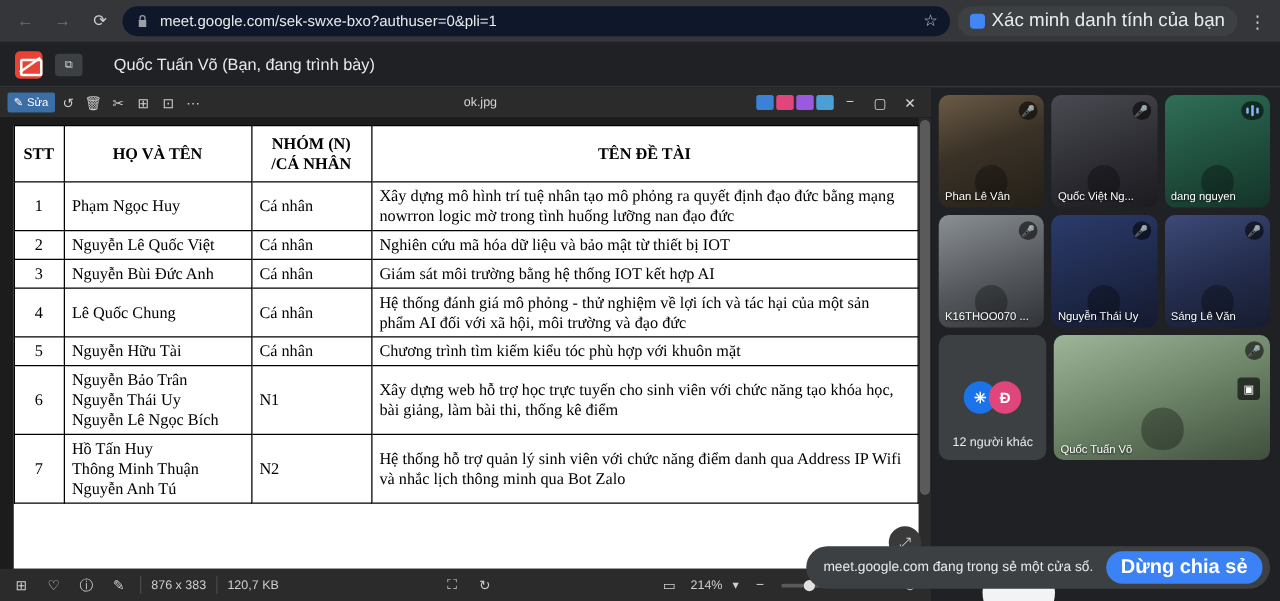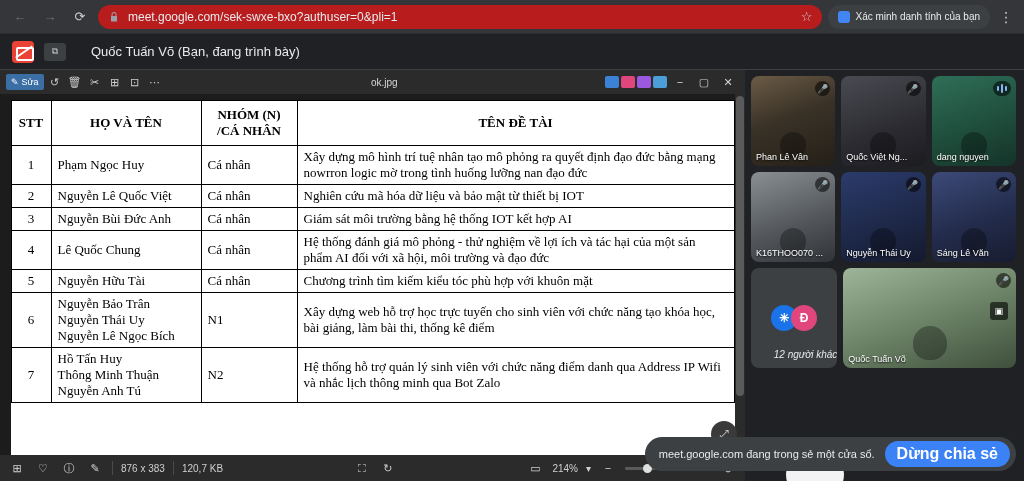--- a/index.html
+++ b/index.html
@@ -17,31 +17,31 @@
     height:34px; background:#35363a; display:flex; align-items:center;
     padding:0 8px; gap:6px; border-bottom:1px solid #2b2c2f;
   }
   .nav-btn {
     width:24px; height:24px; border-radius:50%;
     display:flex; align-items:center; justify-content:center;
     color:#c9ccd0; font-size:13px; flex:0 0 auto;
   }
   .nav-btn.disabled { color:#6f7276; }
   .omnibox {
-    flex:1 1 auto; height:24px; background:#b91c1c; border-radius:13px;
+    flex:1 1 auto; height:24px; background:#0f172a; border-radius:13px;
     display:flex; align-items:center; padding:0 10px; gap:8px;
     color:#e8eaed; font-size:12px; min-width:0;
   }
   .omni-lock { width:12px; height:12px; flex:0 0 auto; }
   .omni-url { white-space:nowrap; overflow:hidden; text-overflow:ellipsis; color:#e8eaed; }
   .star { margin-left:auto; color:#c9ccd0; font-size:13px; }
   .ext-chip {
     display:flex; align-items:center; gap:5px; height:24px;
     background:#3c4043; border-radius:12px; padding:0 10px;
-    font-size:10px; color:#e8eaed; white-space:nowrap;
+    font-size:15px; color:#e8eaed; white-space:nowrap;
   }
   .ext-dot { width:12px; height:12px; border-radius:3px; background:#4285f4; flex:0 0 auto;}
   .kebab { width:20px; text-align:center; color:#c9ccd0; font-size:14px; line-height:1; }
 
   
   .present-bar {
     height:36px; background:#202124; display:flex; align-items:center;
     padding:0 12px; gap:10px; border-bottom:1px solid #3c4043;
   }
   .present-icon {
@@ -138,22 +138,22 @@
   }
   .pill {
     position:absolute; right:5px; top:5px; height:15px; padding:0 4px; border-radius:8px;
     background:rgba(0,0,0,.55); display:flex; align-items:center; gap:2px;
   }
   .bar { width:2px; background:#8ab4f8; border-radius:1px; }
   .avatar-tile { display:flex; align-items:center; justify-content:center; }
   .grp-avatars { display:flex; gap:-6px; }
   .circ { width:26px; height:26px; border-radius:50%; display:flex; align-items:center;
           justify-content:center; color:#fff; font-size:12px; font-weight:bold; }
-  .others-label { position:absolute; left:0; right:0; bottom:8px; text-align:right;
-                  font-size:10px; color:#e8eaed;font-style:italic; }
+  .others-label { position:absolute; left:0; right:0; bottom:8px; text-align:center;
+                  font-size:10px; color:#e8eaed; }
   
   .bg1 { background:linear-gradient(160deg,#6b5b46 0%,#3a3227 45%,#241f18 100%); }
   .bg2 { background:linear-gradient(160deg,#4a4a52 0%,#2b2b31 60%,#1b1b20 100%); }
   .bg3 { background:linear-gradient(160deg,#2f6f57 0%,#1f4e3c 55%,#153329 100%); }
   .bg4 { background:linear-gradient(160deg,#8a8f94 0%,#55595e 55%,#303337 100%); }
   .bg5 { background:linear-gradient(160deg,#2b3b6b 0%,#1d2747 60%,#141a2e 100%); }
   .bg6 { background:linear-gradient(160deg,#3d4a78 0%,#232c4c 55%,#171c2f 100%); }
   .bg7 { background:#3c4043; }
   .bg8 { background:linear-gradient(160deg,#9fb59a 0%,#6d8468 50%,#3f4f3c 100%); }
   .head { position:absolute; left:50%; transform:translateX(-50%); bottom:8px;

